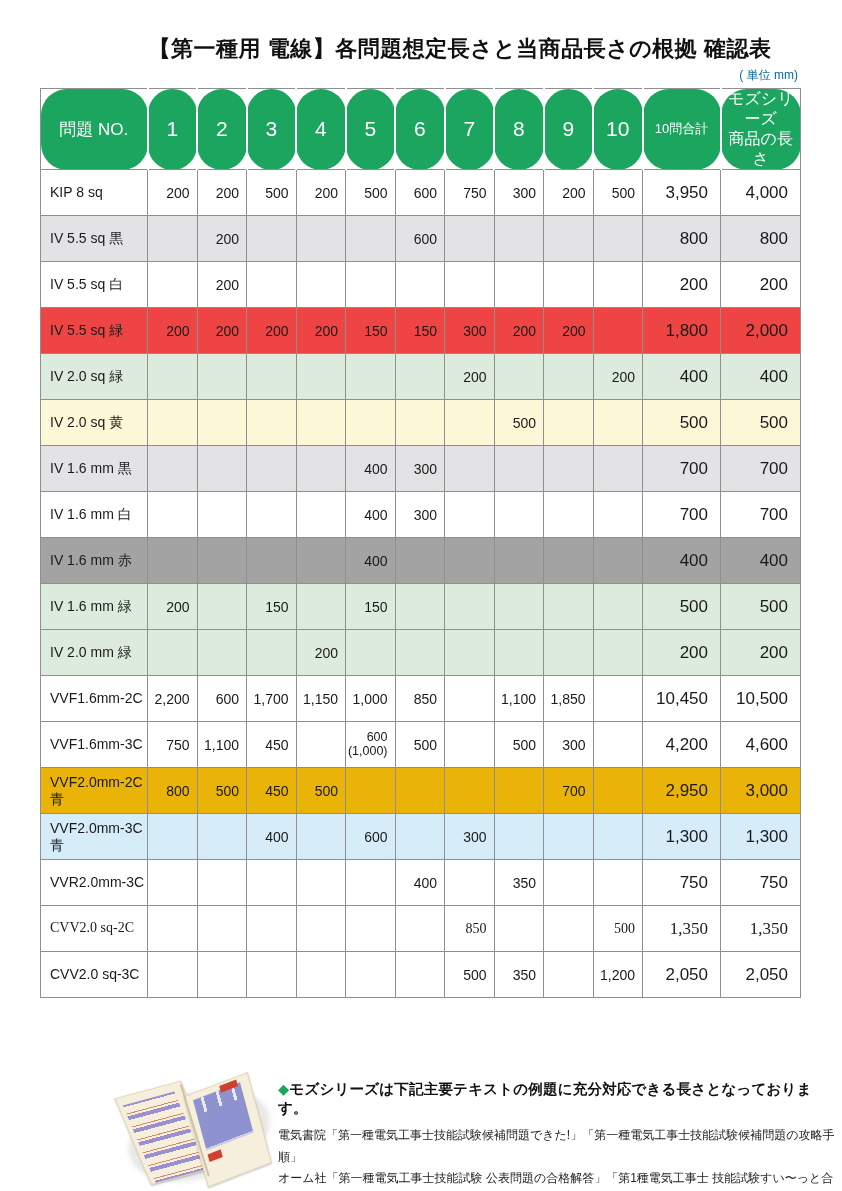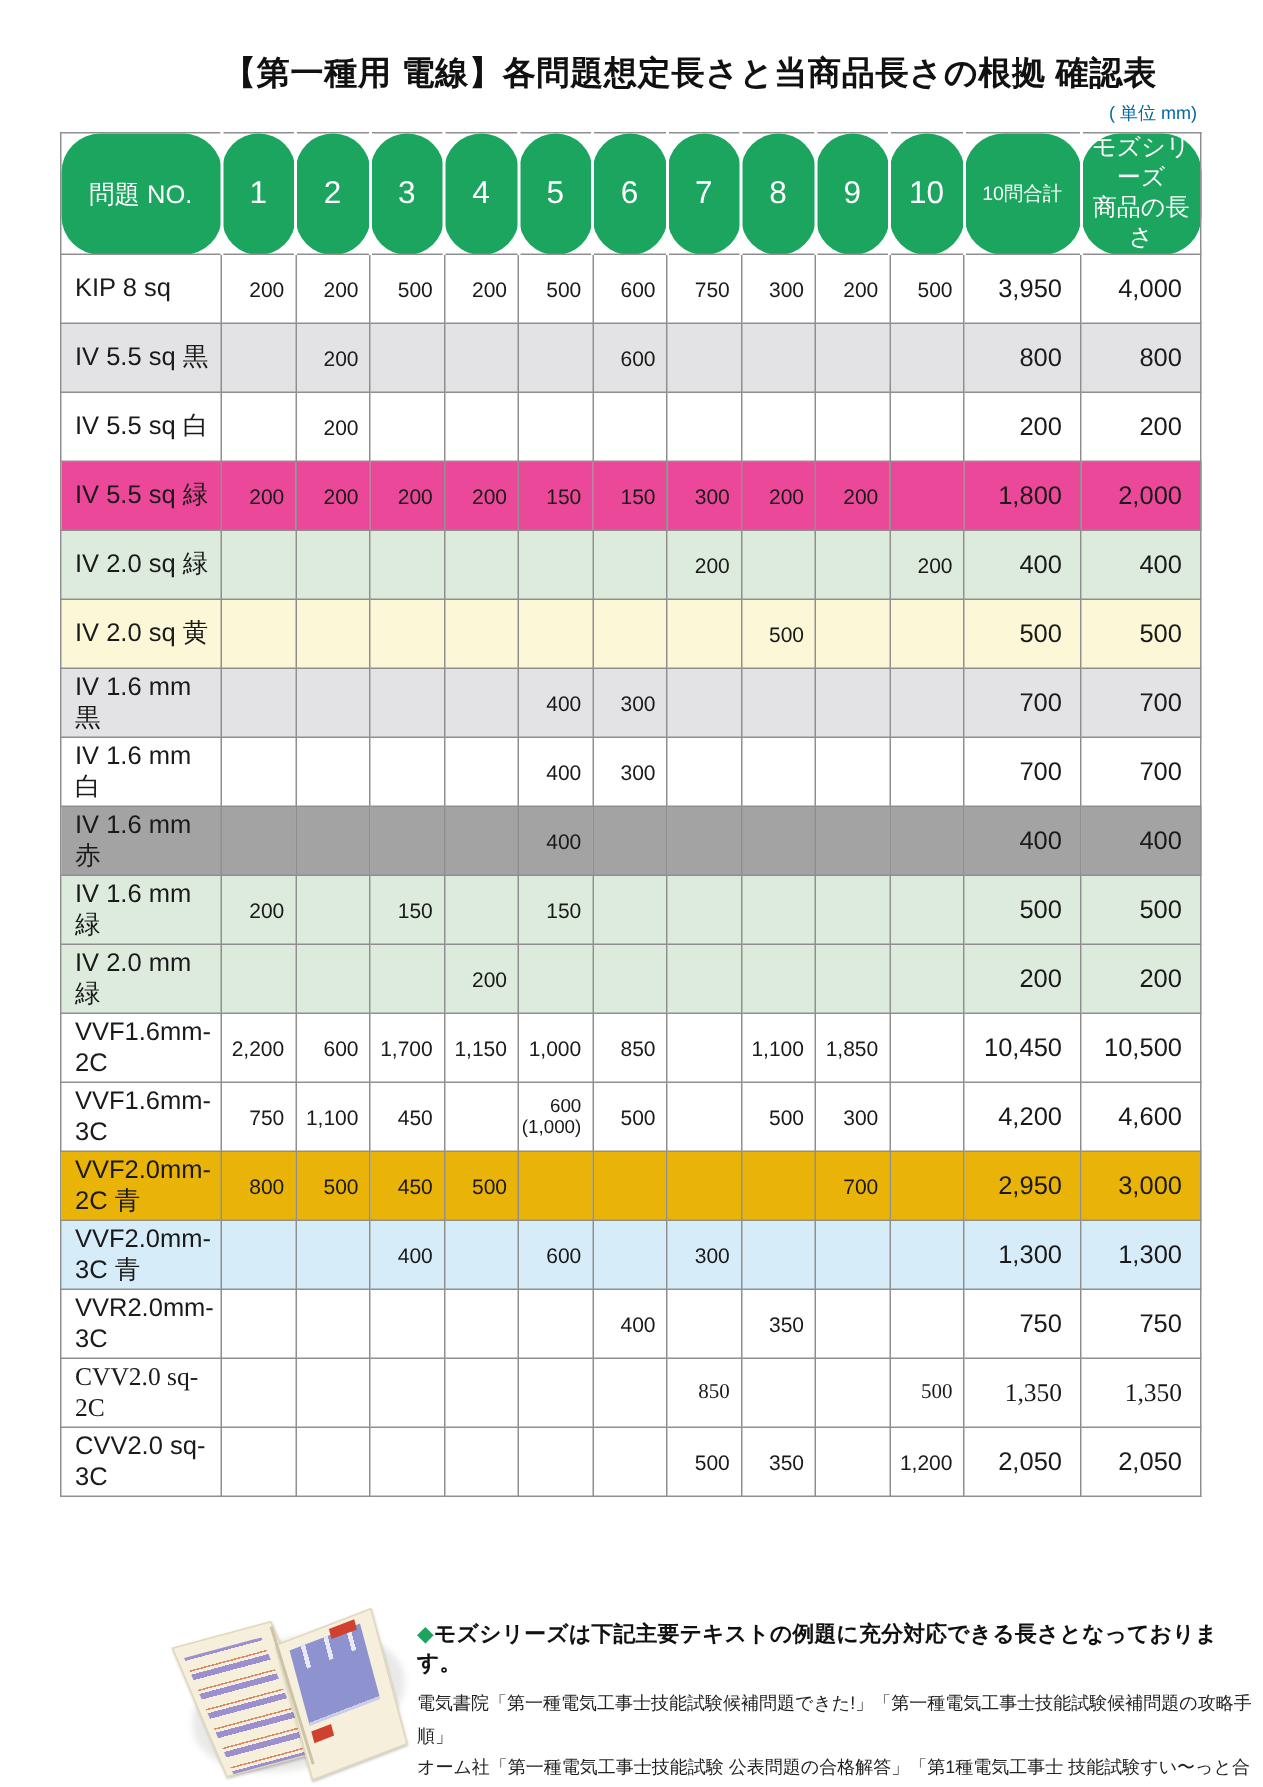--- a/index.html
+++ b/index.html
@@ -16,21 +16,21 @@
   tbody tr{height:46px;}
   th{background:var(--header-green,#1ba55f);color:#fff;font-weight:normal;
      text-align:center;vertical-align:middle;padding:0;border-left:2px solid #fff;border-radius:26px;}
   th:first-child{border-left:none;}
   th.corner{font-size:17px;}
   th.qnum{font-size:21px;}
   th.total-h{font-size:13px;}
   th.product-h{font-size:16px;line-height:1.25;}
   td{border:1px solid #8f8f8f;vertical-align:middle;font-size:14px;
      text-align:right;padding:0 7px 0 0;color:#1a1a1a;}
-  td.label{text-align:left;padding:0 2px 0 9px;font-size:17px;line-height:1.2;}
+  td.label{text-align:left;padding:0 2px 0 9px;font-size:14px;line-height:1.2;}
   td.total{font-size:17px;padding-right:12px;}
   td.product{font-size:17px;padding-right:12px;}
   td.multi{font-size:12.5px;line-height:1.1;}
 
   .footer-text{position:absolute;left:278px;top:1080px;width:560px;}
   .headline{font-size:14.5px;font-weight:bold;color:#111;letter-spacing:0.2px;}
   .headline .diamond{color:var(--header-green,#1ba55f);font-weight:normal;}
   .refs{margin-top:7px;font-size:12px;color:#222;line-height:1.8;}
 
   
@@ -138,21 +138,21 @@
           <td></td>
           <td></td>
           <td></td>
           <td></td>
           <td></td>
           <td></td>
           <td></td>
           <td class="total">200</td>
           <td class="product">200</td>
         </tr>
-        <tr style="background: #ec4899; margin-top: 20px;">
+        <tr style="background: #ef4444; margin-top: 20px;">
           <td class="label">IV 5.5 sq 緑</td>
           <td>200</td>
           <td>200</td>
           <td>200</td>
           <td>200</td>
           <td>150</td>
           <td>150</td>
           <td>300</td>
           <td>200</td>
           <td>200</td>

